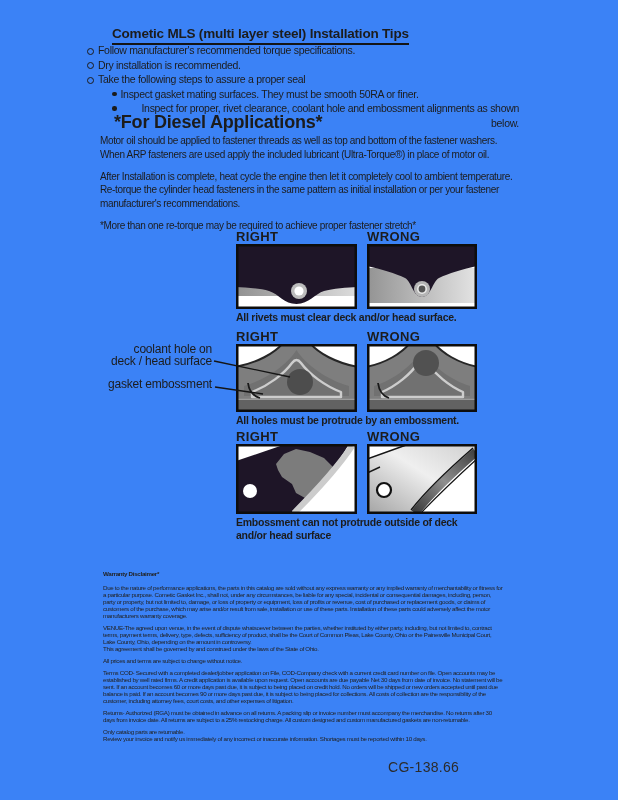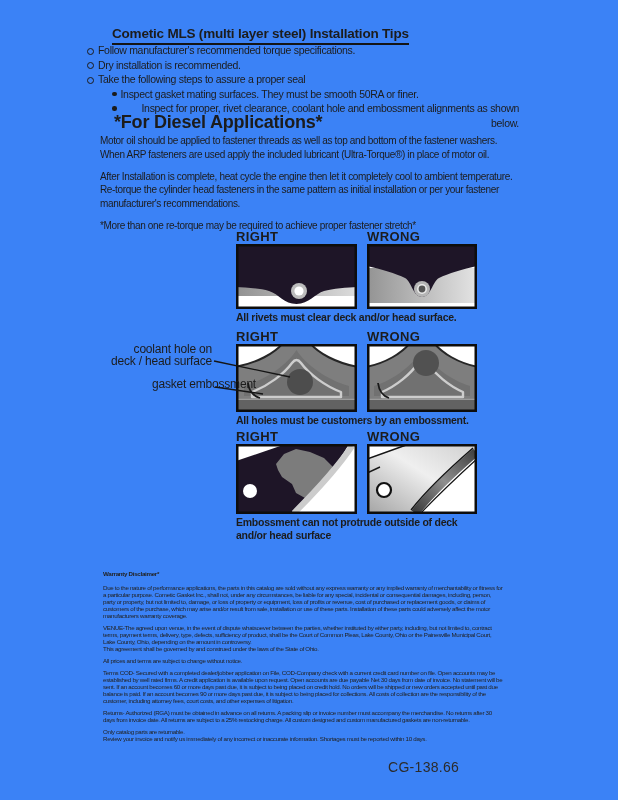--- a/index.html
+++ b/index.html
@@ -42,21 +42,21 @@
   .box-r{margin-left:10px;}
   .fig-caption{font-size:10.5px;font-weight:bold;letter-spacing:-0.25px;
                line-height:12.5px;margin-top:2px;width:280px;white-space:pre-line;}
   .gap1{margin-top:7px;}
   .gap2{margin-top:5px;}
 
   
   .anno{position:absolute;left:0;width:212px;text-align:right;font-size:12px;
         letter-spacing:-0.2px;line-height:11.5px;white-space:pre-line;}
   .anno1{top:344px;}
-  .anno2{top:379px;margin-left:44px;}
+  .anno2{top:379px;}
   .leaders{position:absolute;left:0;top:0;pointer-events:none;}
 
   
   .legal{position:absolute;left:103px;top:570px;width:400px;font-size:6.2px;
          letter-spacing:-0.3px;line-height:7px;color:#222;}
   .legal-h{font-weight:bold;margin:0 0 7px 0;}
   .legal p{margin:0 0 5px 0;white-space:pre-line;}
 
   
   .code{position:absolute;left:388px;top:759px;font-size:14px;letter-spacing:0.3px;
@@ -162,21 +162,21 @@
         <path fill="#ffffff" stroke="#262626" stroke-width="2" d="M-1,-1 L43,-1 C35,9 19,19 -1,23 Z"></path>
         <path fill="#ffffff" stroke="#262626" stroke-width="2" d="M67,-1 L111,-1 L111,23 C91,19 75,9 67,-1 Z"></path>
         <rect x="1" y="56" width="108" height="11" fill="#626262"></rect>
         <line x1="1" y1="55.4" x2="109" y2="55.4" stroke="#9b9b9b" stroke-width="1.2"></line>
         <path fill="none" stroke="#cdcdcd" stroke-width="2.4" stroke-linejoin="round" d="M15,53 L15,48 C29,42 44,30 51,19 C54,15 57,15 60,19 C68,30 82,42 96,48 L96,53 Z"></path>
         <path fill="none" stroke="#1a1a1a" stroke-width="1.8" d="M11,39 C12,47 16,52 22,54"></path>
         <circle cx="59" cy="19" r="13" fill="#515151"></circle>
         <rect x="1.25" y="1.25" width="107.5" height="65.5" fill="none" stroke="#0d0d0d" stroke-width="2.5"></rect>
       </svg>
     </div>
-    <div class="fig-caption">All holes must be customers by an embossment.</div>
+    <div class="fig-caption">All holes must be protrude by an embossment.</div>
 
     <div class="lab-row gap2">
       <div class="lab lab-l">RIGHT</div>
       <div class="lab lab-r">WRONG</div>
     </div>
     <div class="box-row">
       <svg width="121" height="70" viewBox="0 0 121 70">
         <rect width="121" height="70" fill="#ffffff"></rect>
         <path fill="#1e1527" d="M0,17 L50,0 L113,0 C101,22 77,46 54,70 L0,70 Z"></path>
         <path fill="#7c7c7c" d="M40,20 L48,10 L60,5 L74,8 L88,14 L98,24 C90,34 79,45 69,54 L60,49 L56,40 L46,33 L42,26 Z"></path>

